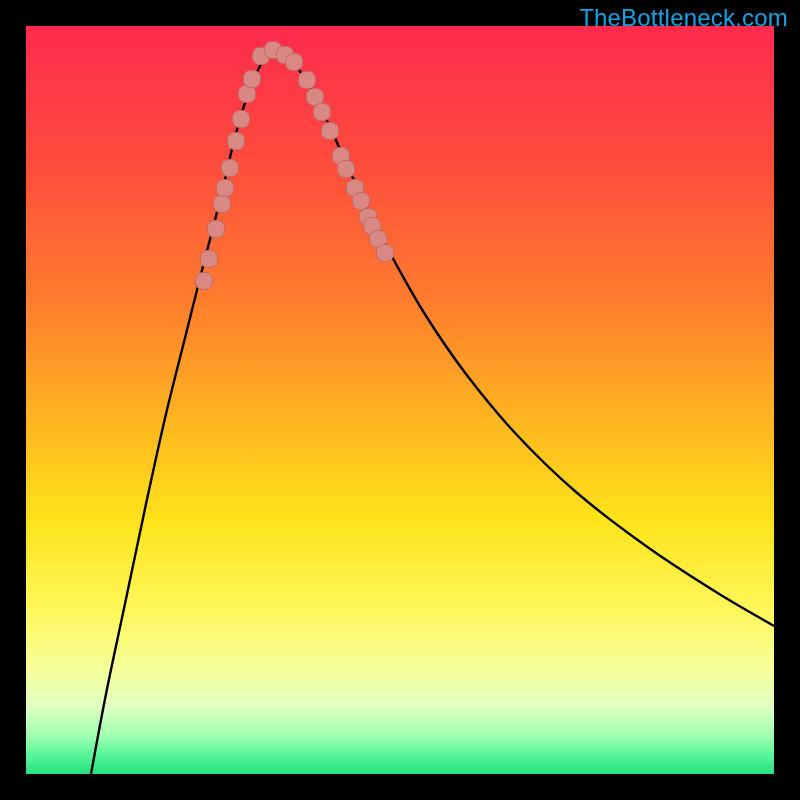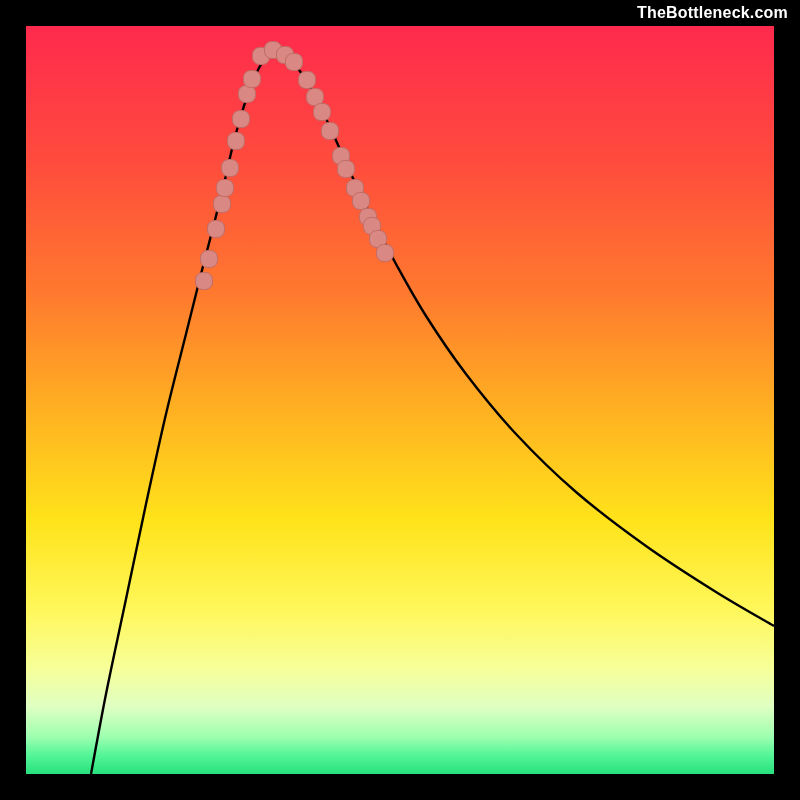--- a/index.html
+++ b/index.html
@@ -20,23 +20,23 @@
     overflow: hidden;
   }
   .gradient-bg {
     position: absolute;
     inset: 0;
   }
   .watermark {
     position: absolute;
     top: 4px;
     right: 12px;
-    color: #ffffff;
-    font-size: 16px;
-    font-weight: 700;
+    color: #0ea5e9;
+    font-size: 24px;
+    font-weight: 400;
     letter-spacing: 0.2px;
   }
   svg.plot {
     position: absolute;
     inset: 0;
   }
 </style>
 </head>
 <body>
 

